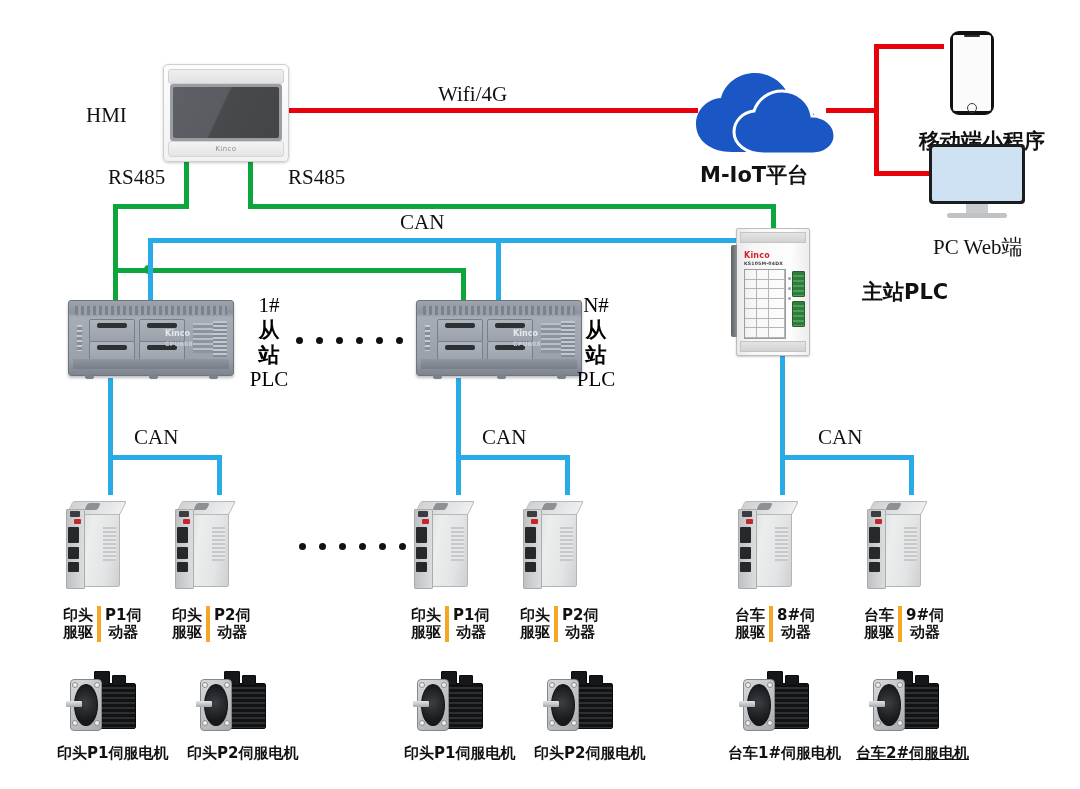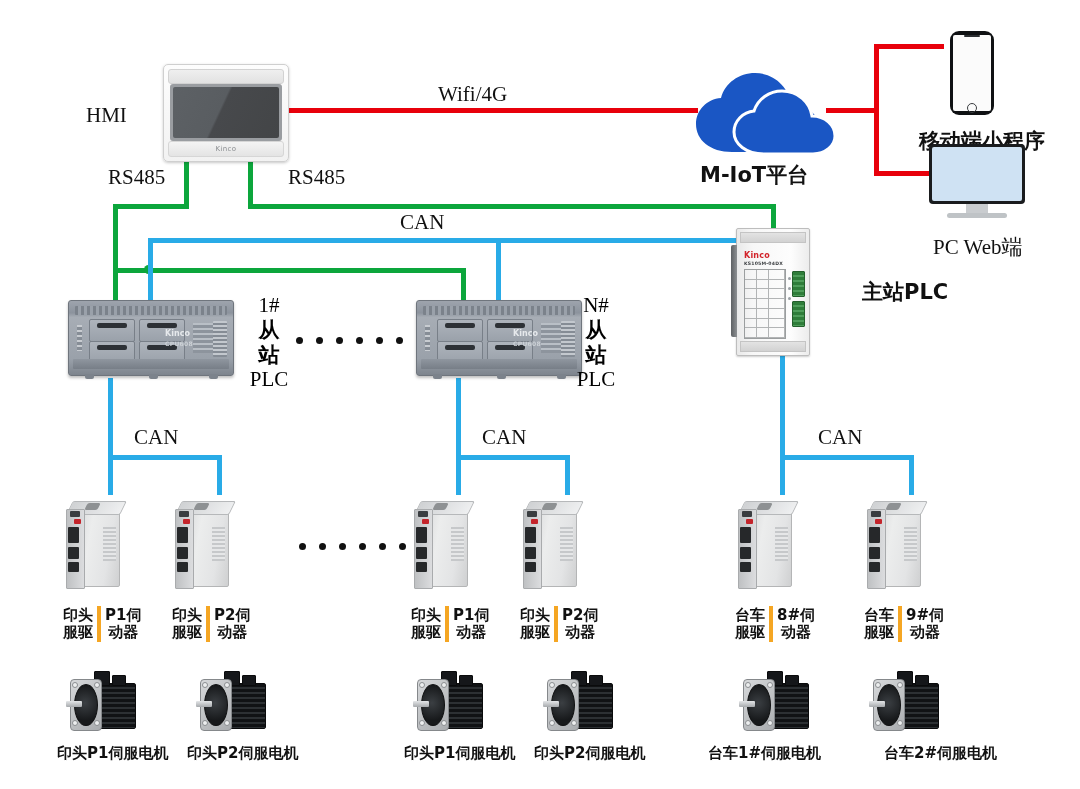--- a/index.html
+++ b/index.html
@@ -603,16 +603,16 @@
     <div class="motor-bolt" style="left:6px; top:9px;"></div>
     <div class="motor-bolt" style="left:28px; top:9px;"></div>
     <div class="motor-bolt" style="left:6px; top:47px;"></div>
     <div class="motor-bolt" style="left:28px; top:47px;"></div>
   </div>
 
   <div class="mlabel" style="left:57px;  top:744px;">印头P1伺服电机</div>
   <div class="mlabel" style="left:187px; top:744px;">印头P2伺服电机</div>
   <div class="mlabel" style="left:404px; top:744px;">印头P1伺服电机</div>
   <div class="mlabel" style="left:534px; top:744px;">印头P2伺服电机</div>
-  <div class="mlabel" style="left:708px; top:744px;">台车1#伺服电机</div>
-  <div class="mlabel" style="left:884px; top:744px;">台车2#伺服电机</div>
+  <div class="mlabel" style="left:728px; top:744px;">台车1#伺服电机</div>
+  <div class="mlabel" style="left:856px; top:744px;text-decoration:underline;">台车2#伺服电机</div>
 
 </div>
 
 </body></html>

